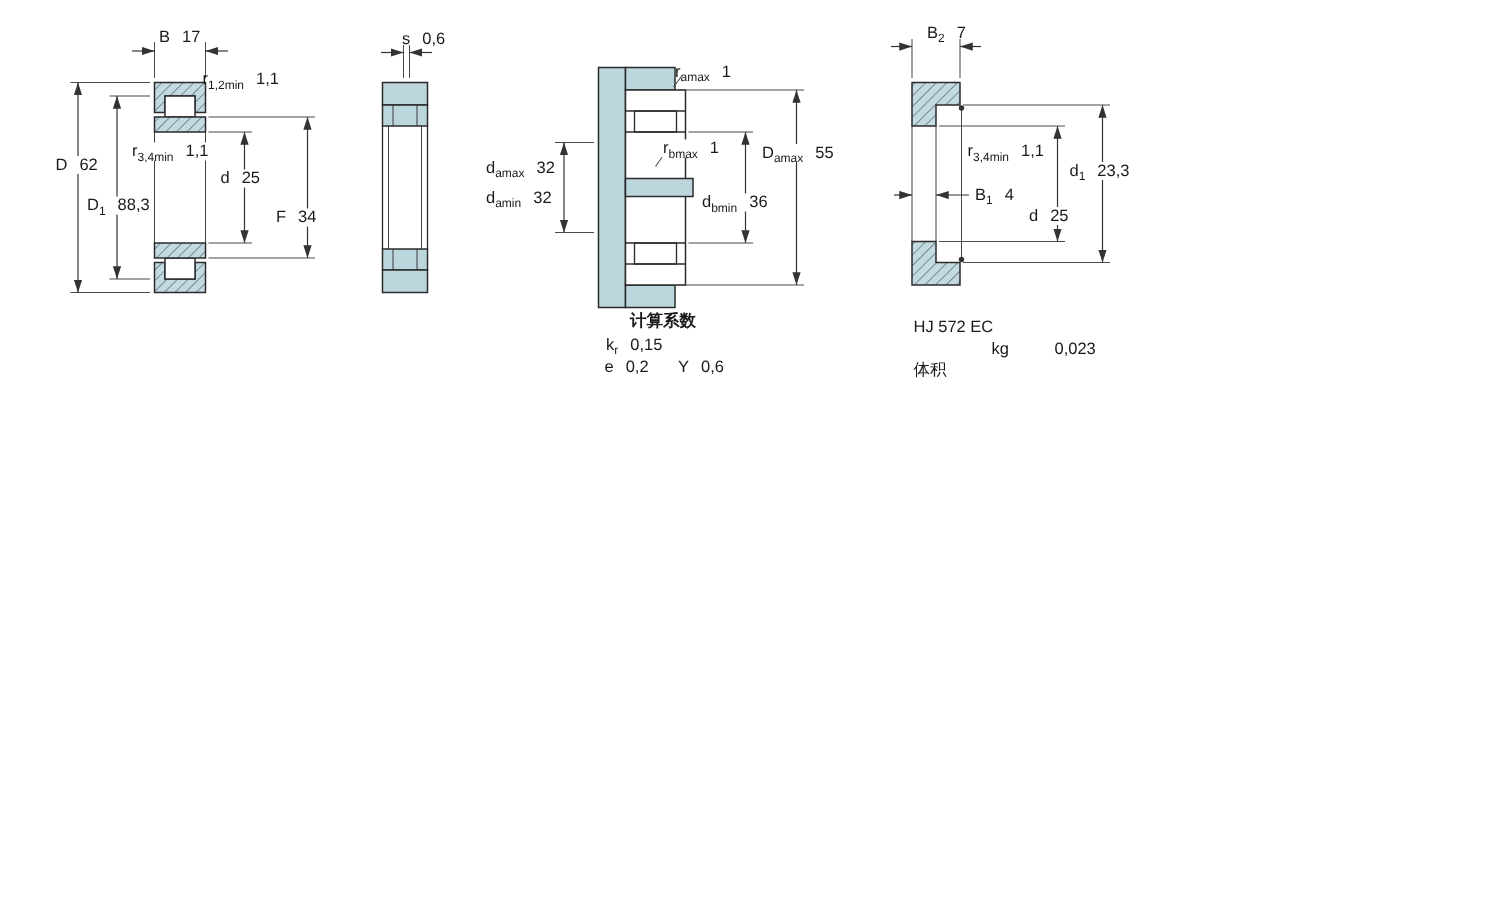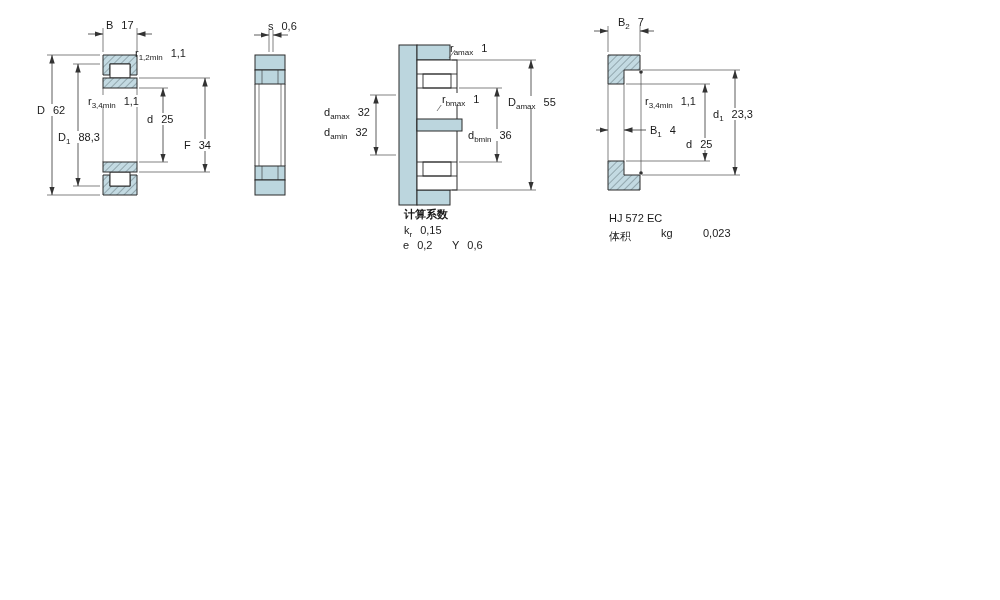--- a/index.html
+++ b/index.html
@@ -12,21 +12,21 @@
   .nf   { fill:none; stroke:#2b2b2b; stroke-width:0.9; }
   .line { stroke:#2b2b2b; stroke-width:0.9; }
   .thin { stroke:#2b2b2b; stroke-width:0.6; }
   .ext  { stroke:#4a4a4a; stroke-width:0.7; fill:none; }
   .dim  { stroke:#333333; stroke-width:0.8; fill:none; }
   .dot  { fill:#333333; }
   .lbl{position:absolute;font-size:11px;line-height:12px;white-space:nowrap;}
   .lbl sub{font-size:8px;line-height:0;}
   .lbl .v{margin-left:8px;}
   .wbg{background:#fff;padding:0 1px;}
-  .bold{font-weight:bold;}
+  .bold{font-weight:bold;margin-left:16px;}
 </style>
 </head>
 <body>
 
 <div id="stage">
 
 <svg id="drawing" width="1000" height="600" viewBox="0 0 1000 600">
   <defs>
     <pattern id="hatch" width="5" height="5" patternUnits="userSpaceOnUse" patternTransform="rotate(45)">
       <rect width="5" height="5" fill="#c3dae2"></rect>
@@ -180,17 +180,17 @@
 <div class="lbl" style="left:404px;top:224px"><span>k</span><sub>r</sub><span class="v">0,15</span></div>
 <div class="lbl" style="left:403px;top:239px"><span>e</span><sub></sub><span class="v">0,2</span></div>
 <div class="lbl" style="left:452px;top:239px"><span>Y</span><sub></sub><span class="v">0,6</span></div>
 
 <div class="lbl" style="left:618px;top:16px"><span>B</span><sub>2</sub><span class="v">7</span></div>
 <div class="lbl wbg" style="left:644px;top:95px"><span>r</span><sub>3,4min</sub><span class="v">1,1</span></div>
 <div class="lbl wbg" style="left:712px;top:108px"><span>d</span><sub>1</sub><span class="v">23,3</span></div>
 <div class="lbl" style="left:650px;top:124px"><span>B</span><sub>1</sub><span class="v">4</span></div>
 <div class="lbl wbg" style="left:685px;top:138px"><span>d</span><sub></sub><span class="v">25</span></div>
 <div class="lbl" style="left:609px;top:212px">HJ 572 EC</div>
-<div class="lbl" style="left:609px;top:230px">体积</div>
+<div class="lbl" style="left:609px;top:241px">体积</div>
 <div class="lbl" style="left:661px;top:227px">kg</div>
 <div class="lbl" style="left:703px;top:227px">0,023</div>
 
 </div>
 
 </body></html>

